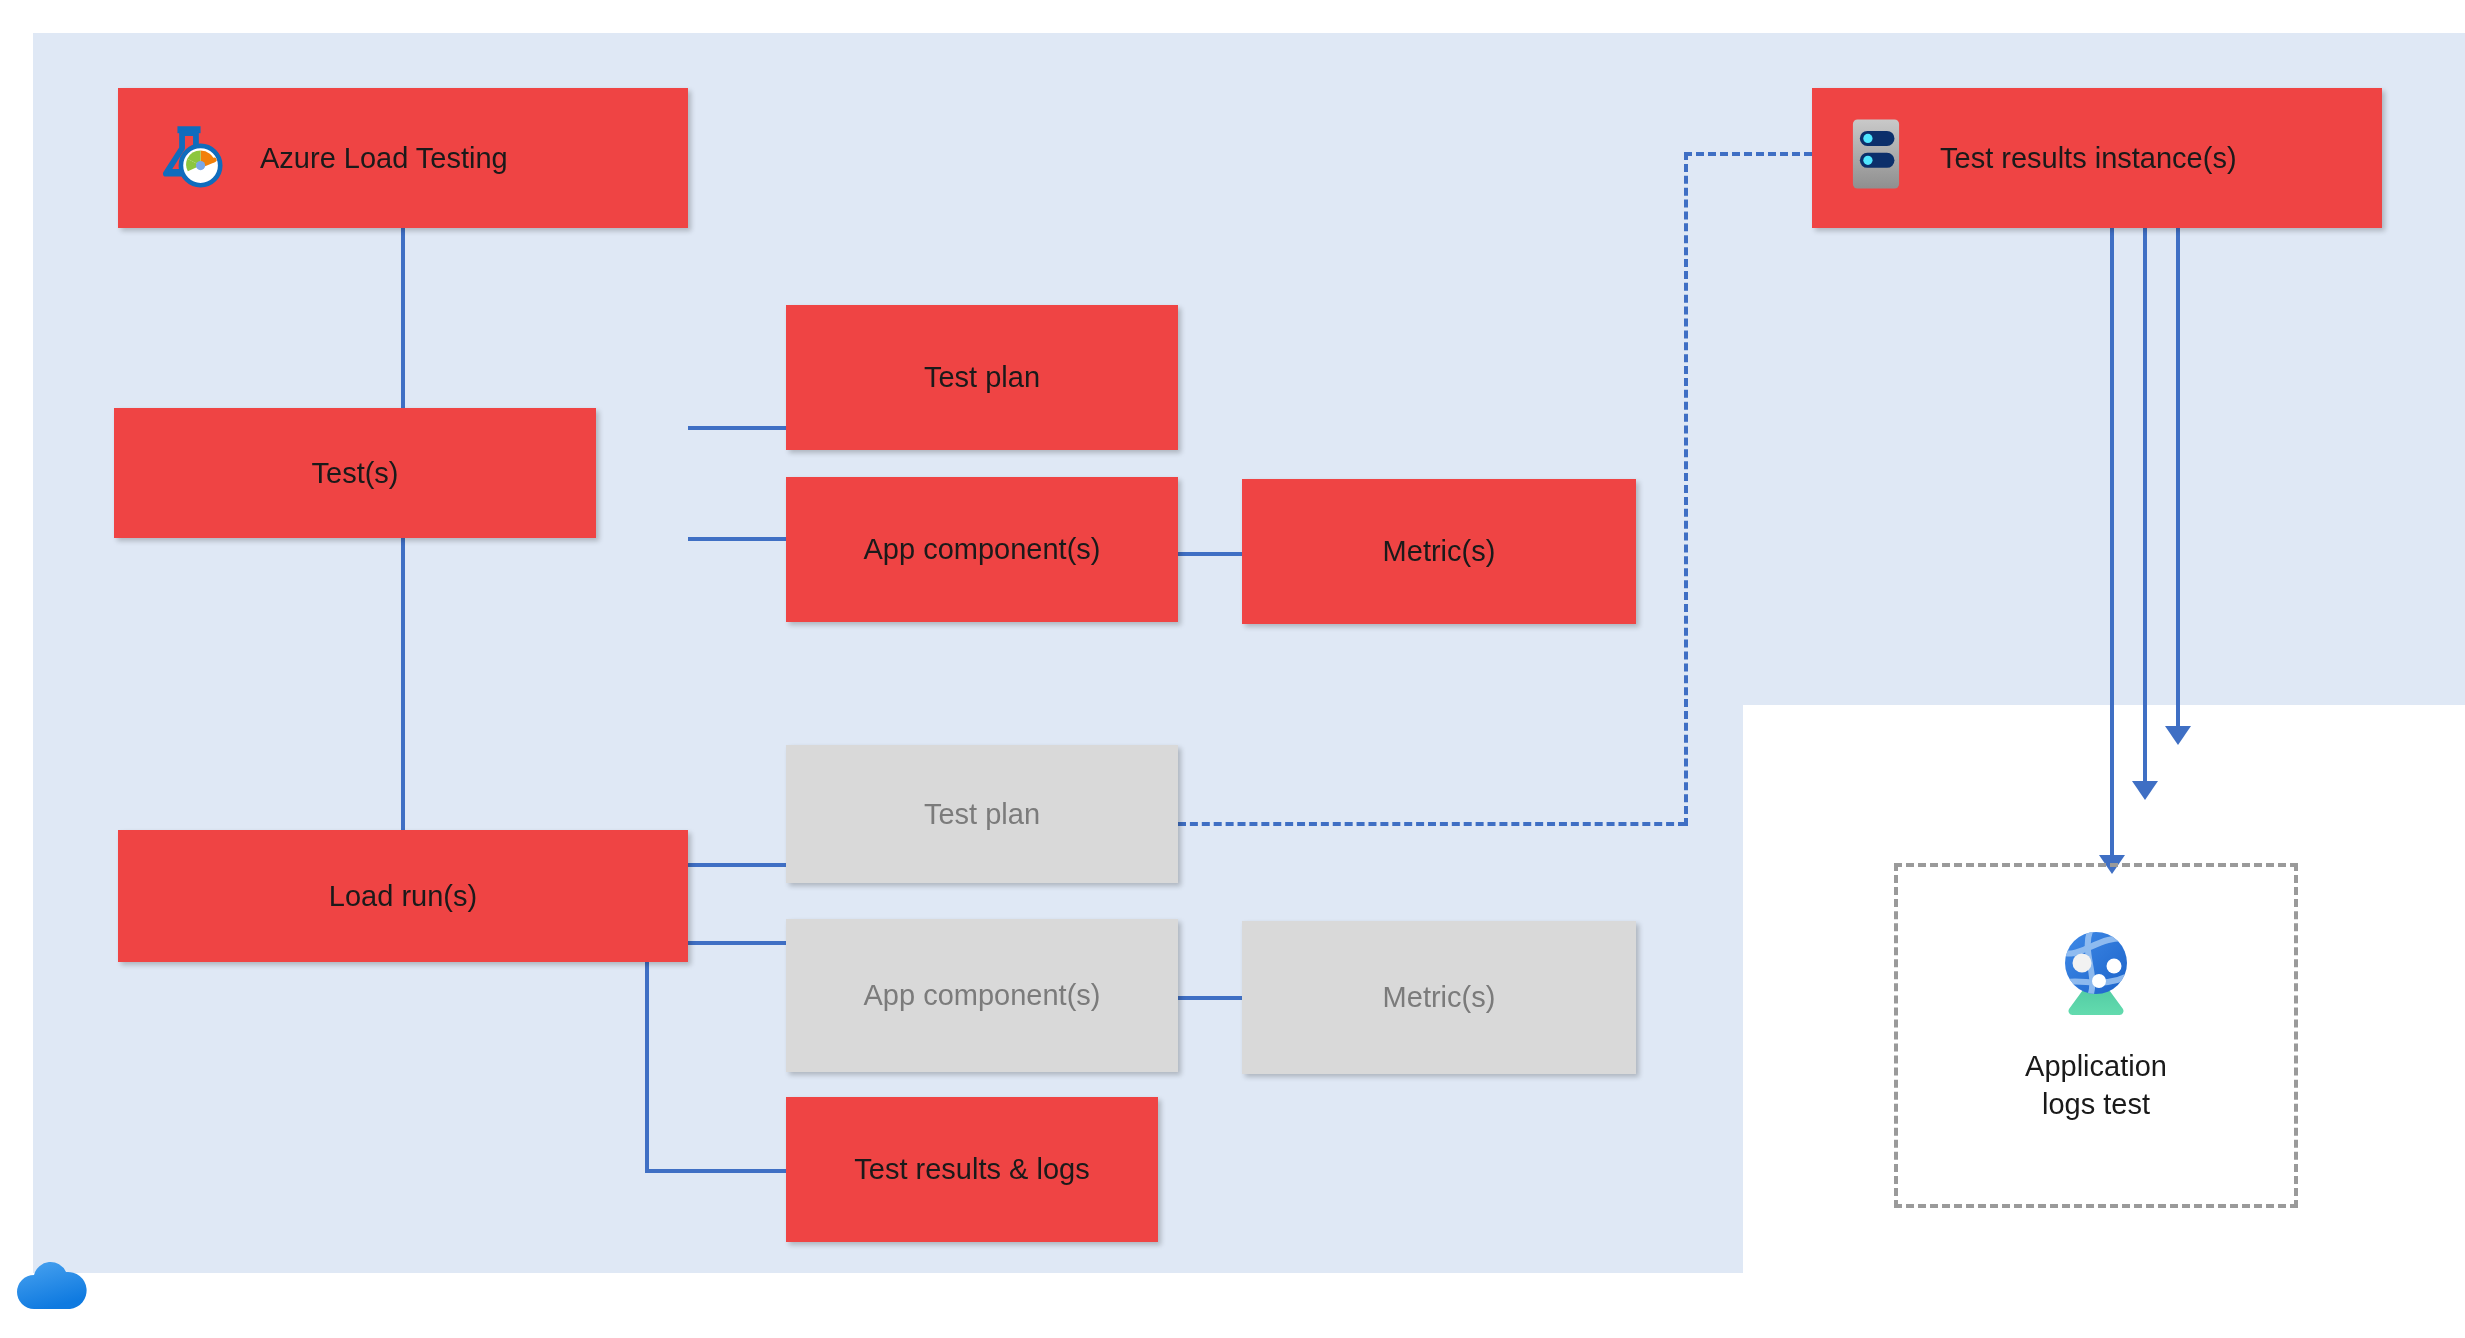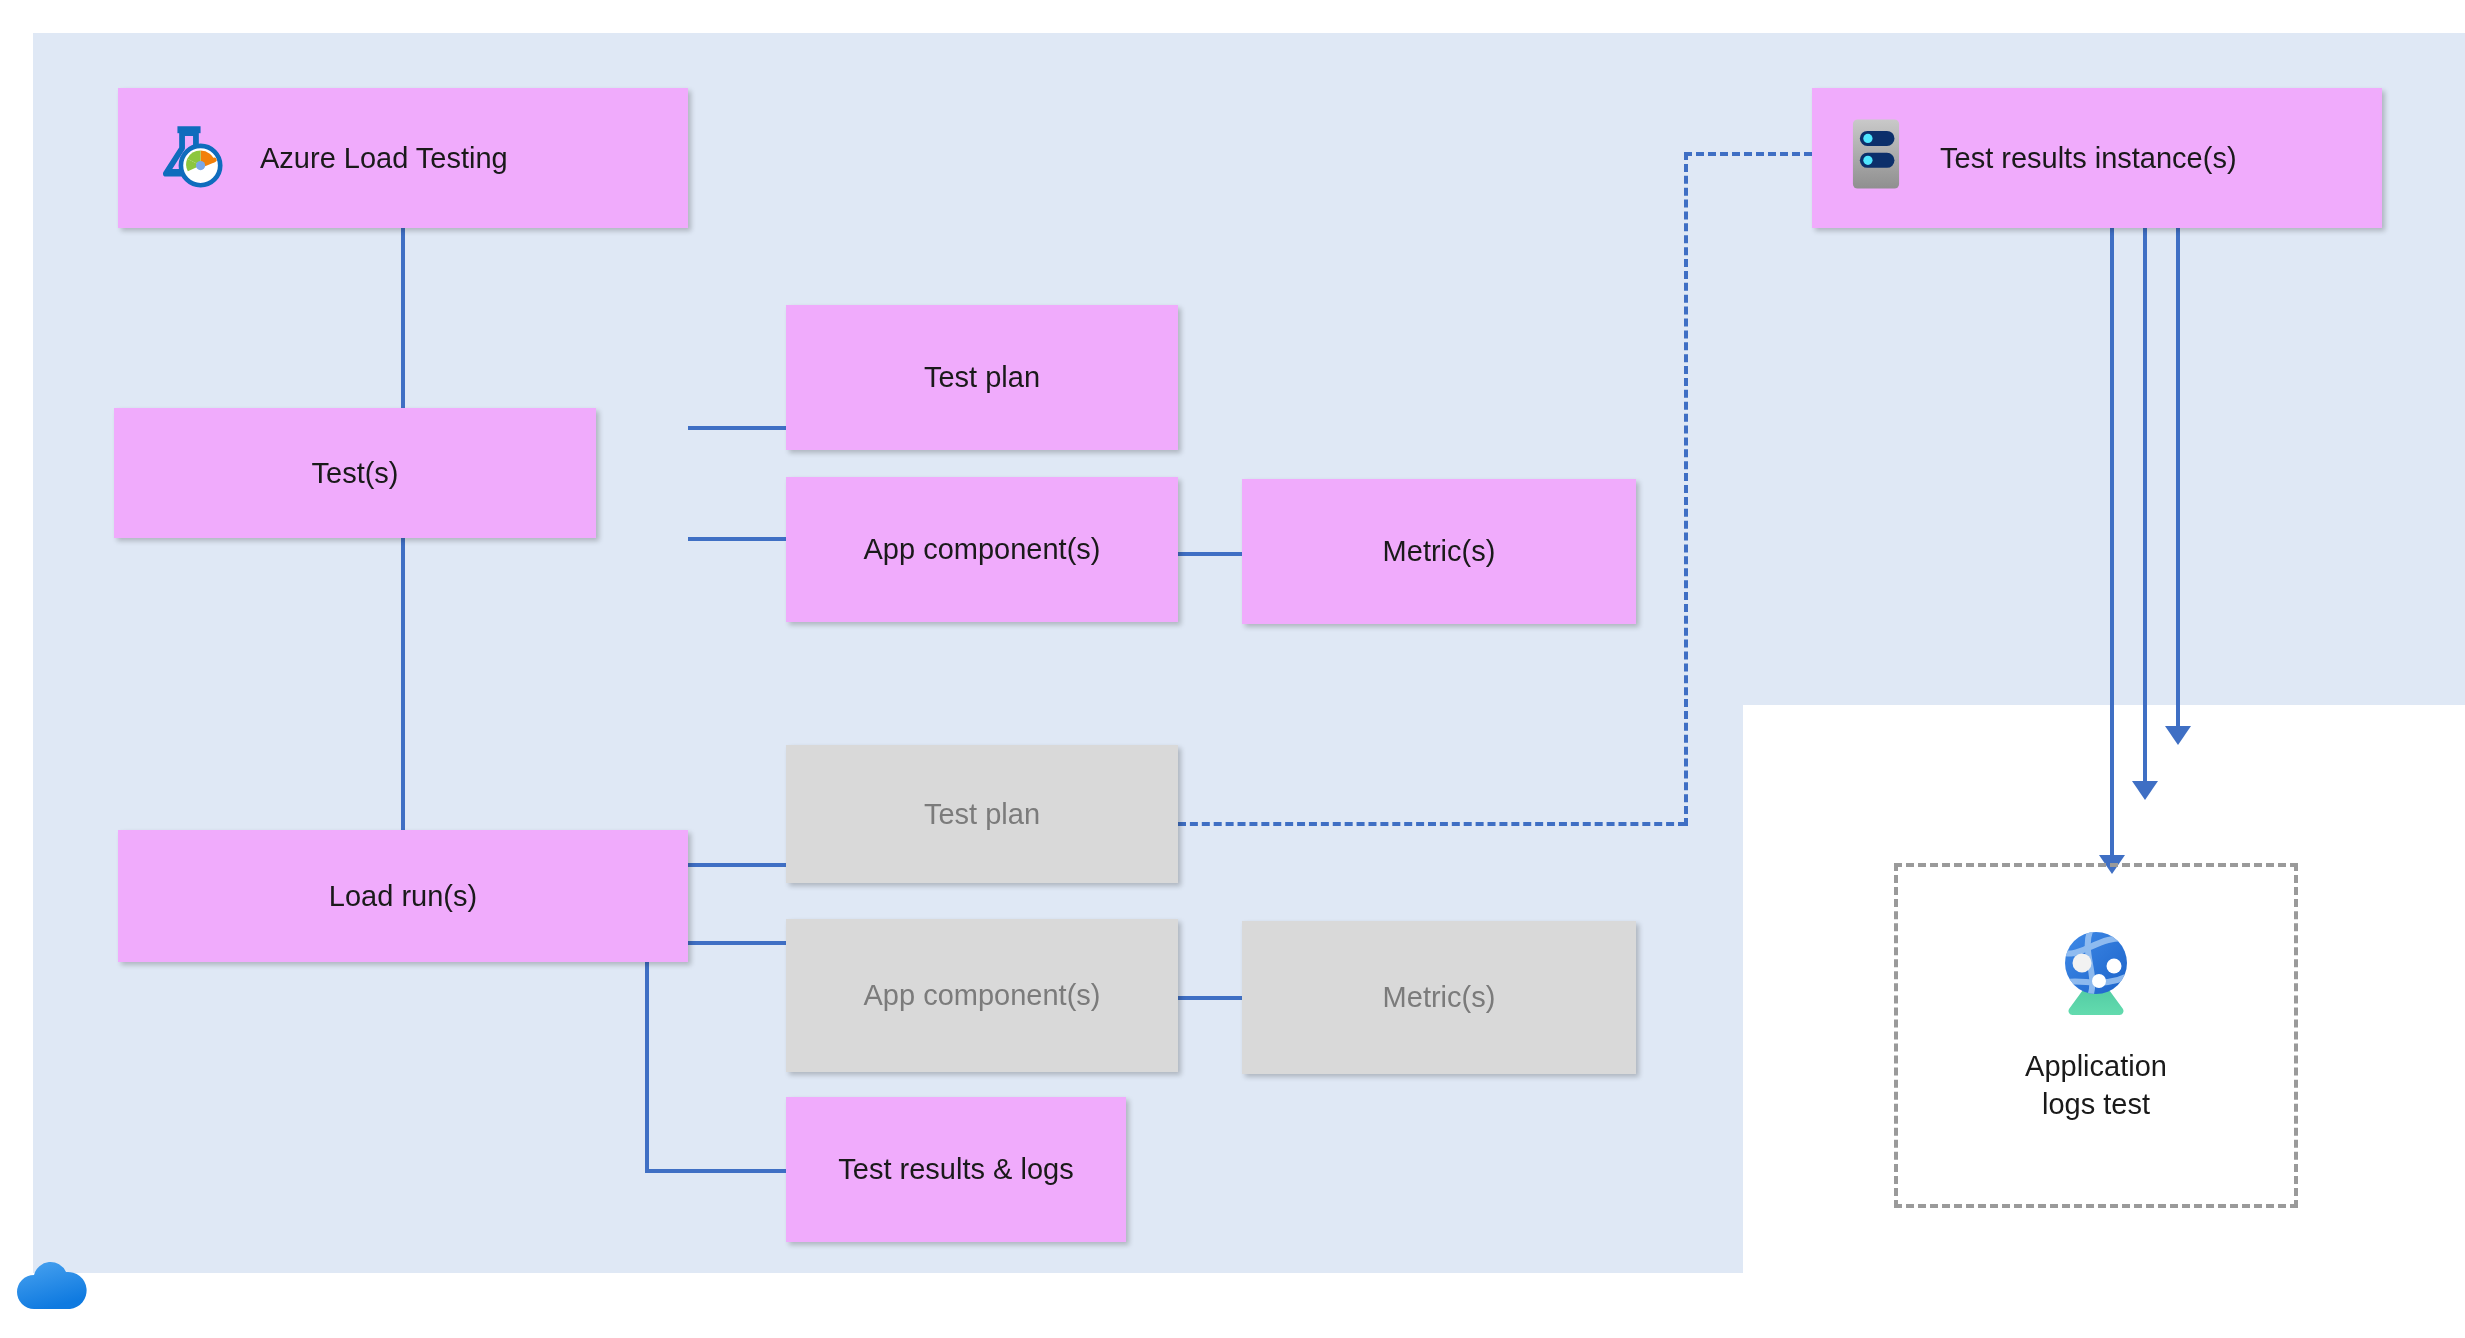--- a/index.html
+++ b/index.html
@@ -52,21 +52,21 @@
     border-top: 19px solid #3f6fc4;
   }
 
   
   .node {
     position: absolute;
     box-sizing: border-box;
     display: flex;
     align-items: center;
     justify-content: center;
-    background: #f0abfc;
+    background: #ef4444;
     box-shadow: 3px 3px 5px rgba(0,0,0,0.22);
     color: #1a1a1a;
     font-size: 29px;
     line-height: 1.25;
     text-align: center;
     z-index: 5;
   }
   .node.muted {
     background: #d9d9d9;
     color: #7b7b7b;
@@ -194,21 +194,21 @@
   </div>
 
   <div class="node muted" style="left:786px; top:919px; width:392px; height:153px;">
     <span class="node-label">App component(s)</span>
   </div>
 
   <div class="node muted" style="left:1242px; top:921px; width:394px; height:153px;">
     <span class="node-label">Metric(s)</span>
   </div>
 
-  <div class="node" style="left:786px; top:1097px; width:340px; height:145px;">
+  <div class="node" style="left:786px; top:1097px; width:372px; height:145px;">
     <span class="node-label">Test results &amp; logs</span>
   </div>
 
   <div class="node with-icon" style="left:1812px; top:88px; width:570px; height:140px;">
     <span class="icon">
       <svg width="60" height="74" viewBox="0 0 52 64" aria-hidden="true">
         <defs>
           <linearGradient id="srvgrad" x1="0" y1="0" x2="0" y2="1">
             <stop offset="0" stop-color="#c9c9c9"></stop>
             <stop offset="1" stop-color="#8f8f8f"></stop>

